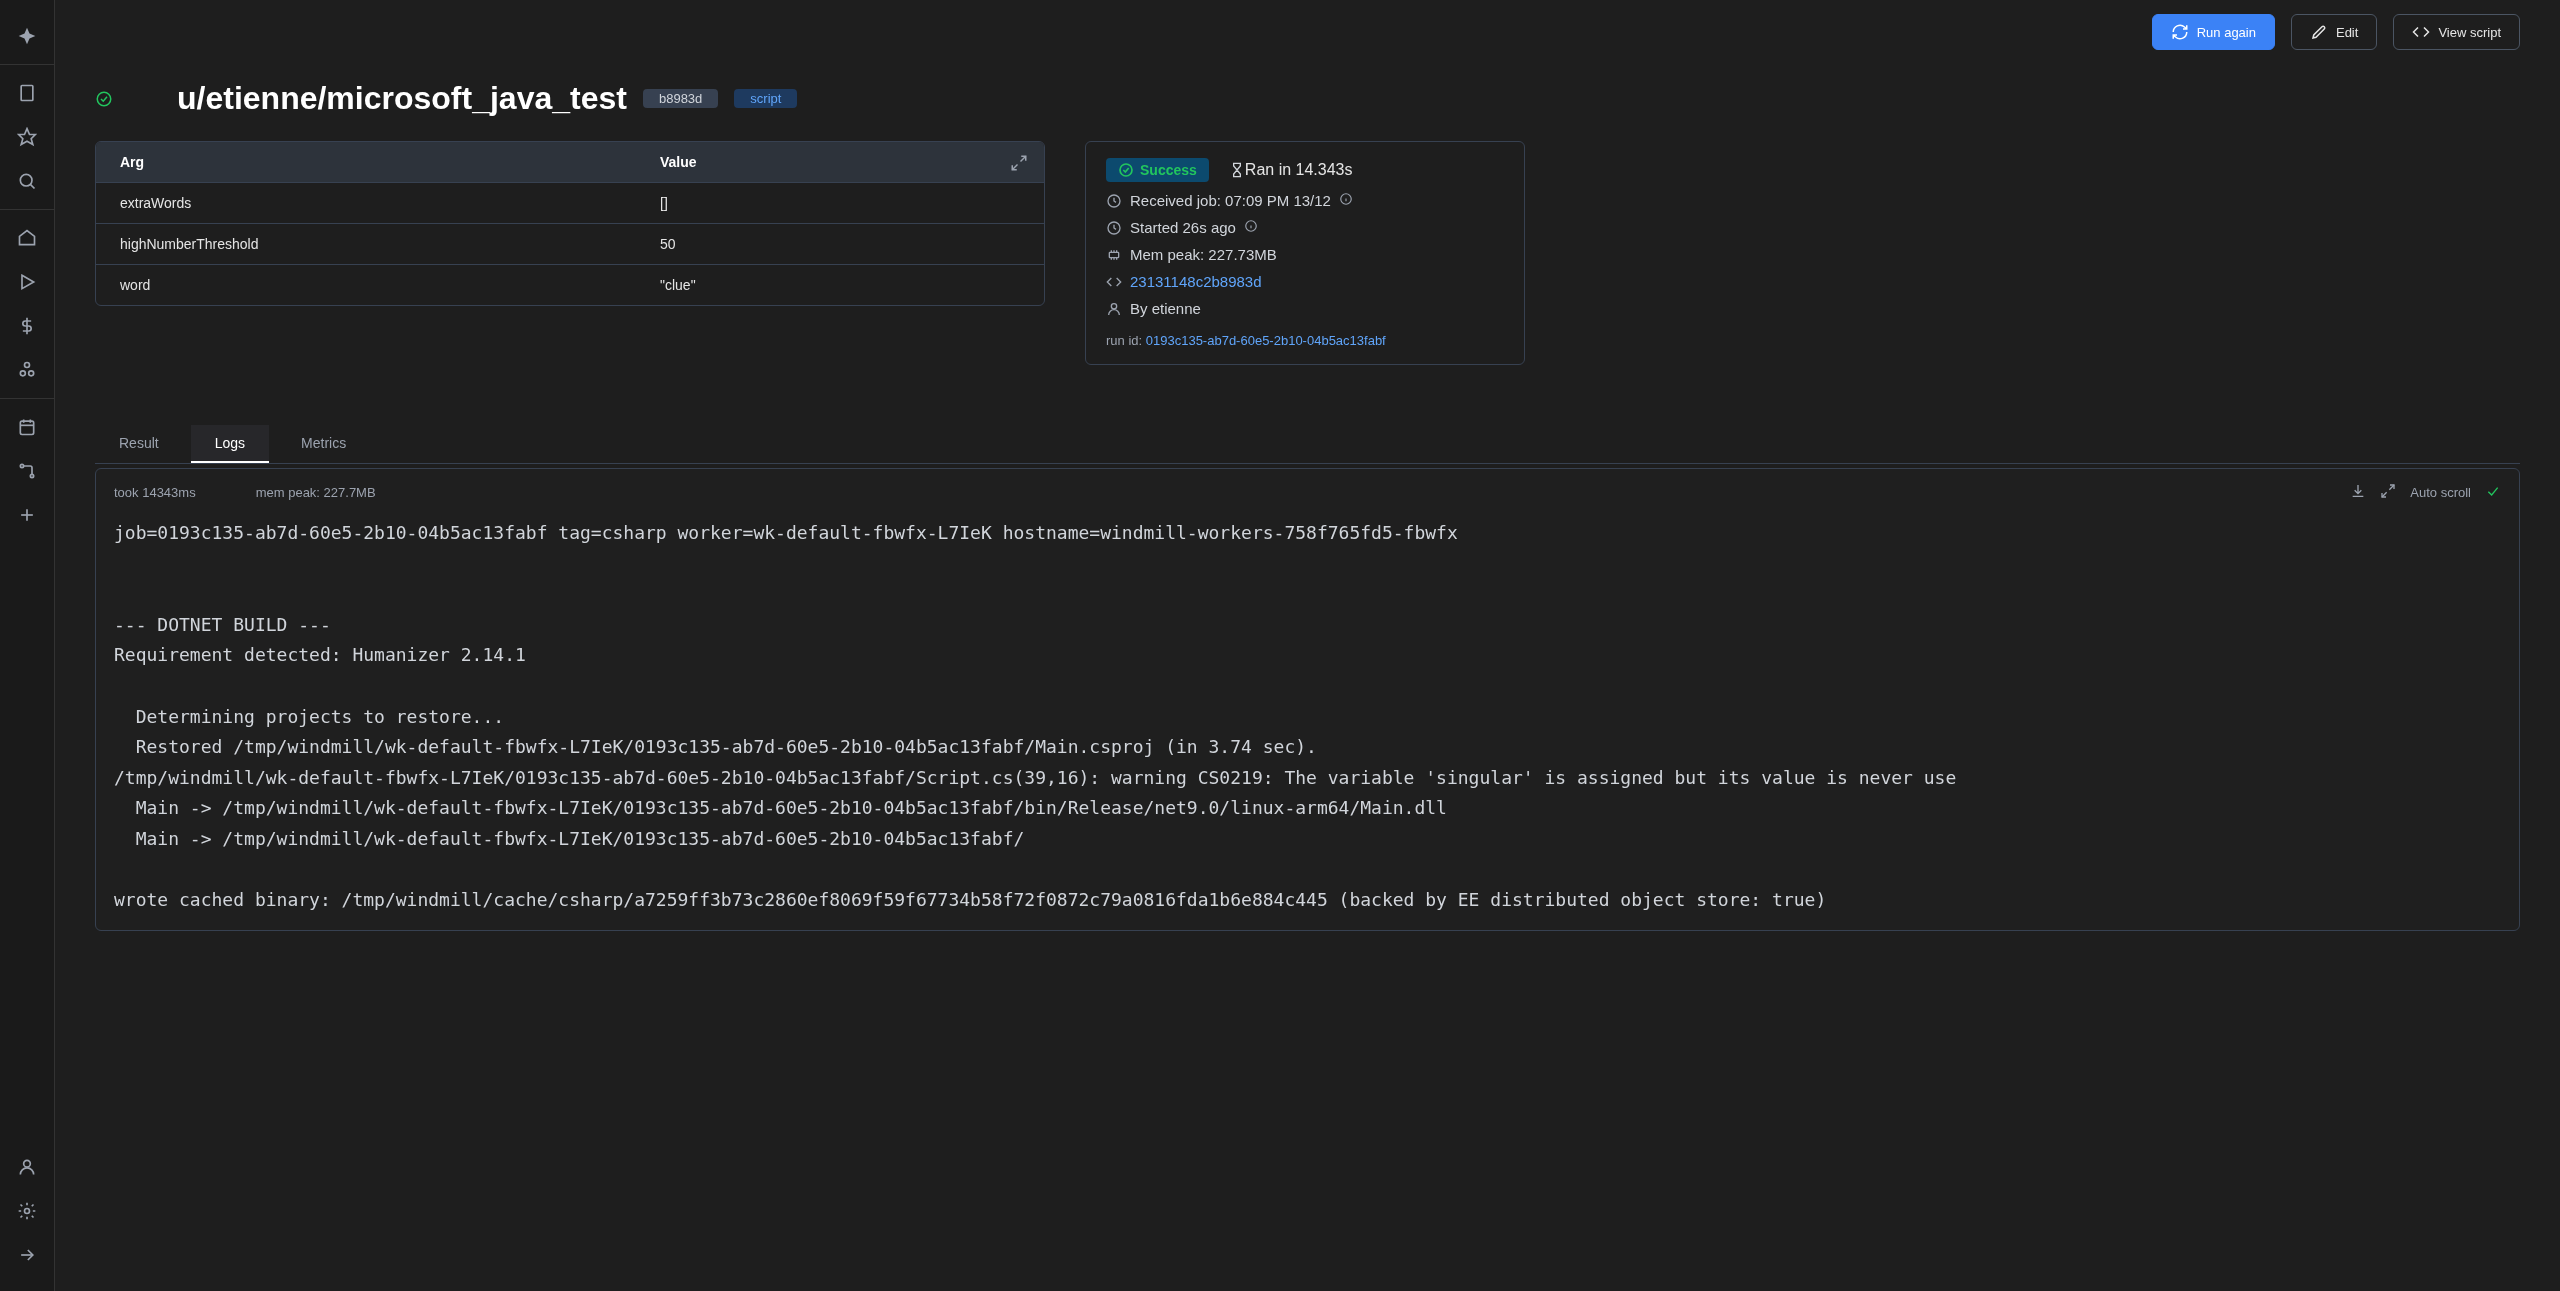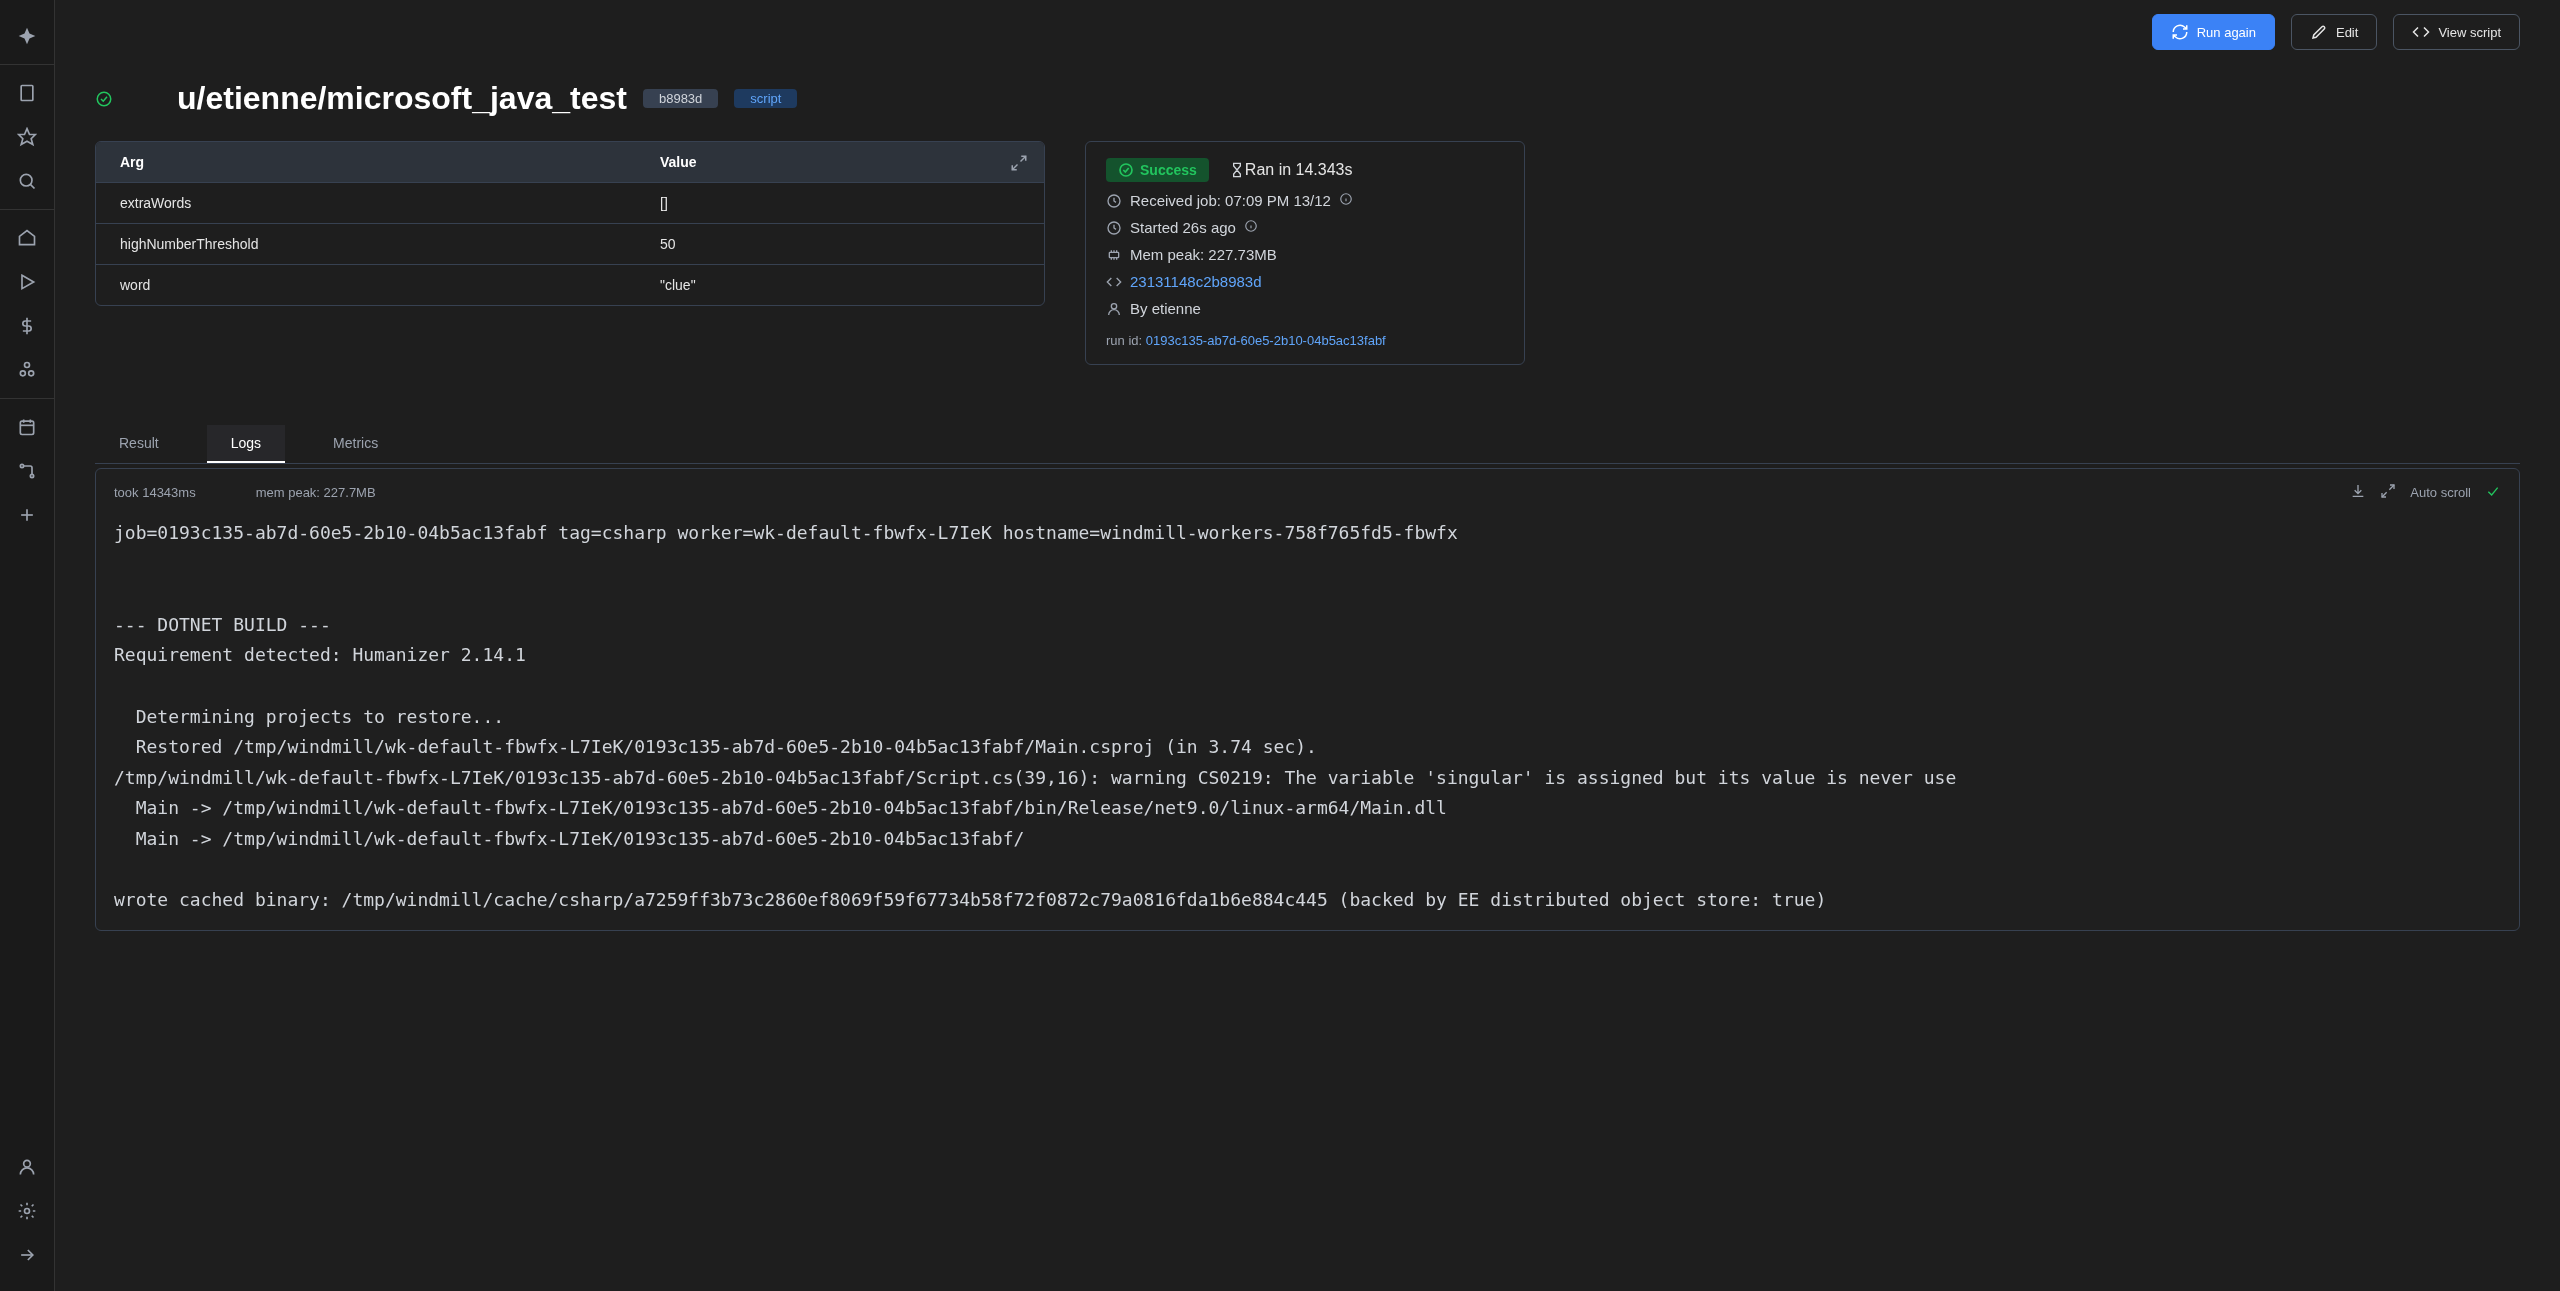--- a/index.html
+++ b/index.html
@@ -75,32 +75,32 @@
 .meta-panel {
   width: 440px;
   border: 1px solid #374151;
   border-radius: 6px;
   padding: 16px 20px;
   display: flex; flex-direction: column; gap: 10px;
 }
 .meta-line1 { display: flex; align-items: center; gap: 20px; }
 .success-badge {
   display: inline-flex; align-items: center; gap: 6px;
-  background: #14532d; color: #22c55e;
+  background: #0c4a6e; color: #22c55e;
   padding: 4px 12px; border-radius: 4px; font-weight: 600;
 }
 .success-badge svg { width: 16px; height: 16px; stroke: currentColor; fill: none; stroke-width: 2.5; }
 .ran-in { display: inline-flex; align-items: center; font-size: 16px; justify-content: flex-end; }
 .meta-row { display: flex; align-items: center; gap: 8px; font-size: 15px; color: #d1d5db; }
 .meta-row svg { width: 16px; height: 16px; stroke: #9ca3af; fill: none; stroke-width: 2; flex-shrink: 0; }
 .meta-row .info svg { width: 14px; height: 14px; }
 .link { color: #60a5fa; cursor: pointer; }
 .runid-row { font-size: 13px; color: #9ca3af; margin-top: 6px; }
 
-.tabs { display: flex; gap: 24px; margin-top: 60px; border-bottom: 1px solid #374151; }
+.tabs { display: flex; gap: 8px; margin-top: 60px; border-bottom: 1px solid #374151; }
 .tab {
   padding: 10px 24px; cursor: pointer; color: #9ca3af;
   border-bottom: 2px solid transparent;
 }
 .tab.active { color: #fff; border-bottom-color: #fff; background: #27272a; }
 
 .logs-panel {
   border: 1px solid #374151; border-radius: 6px;
   margin-top: 4px; padding: 14px 18px;
   background: #1f1f1f;

